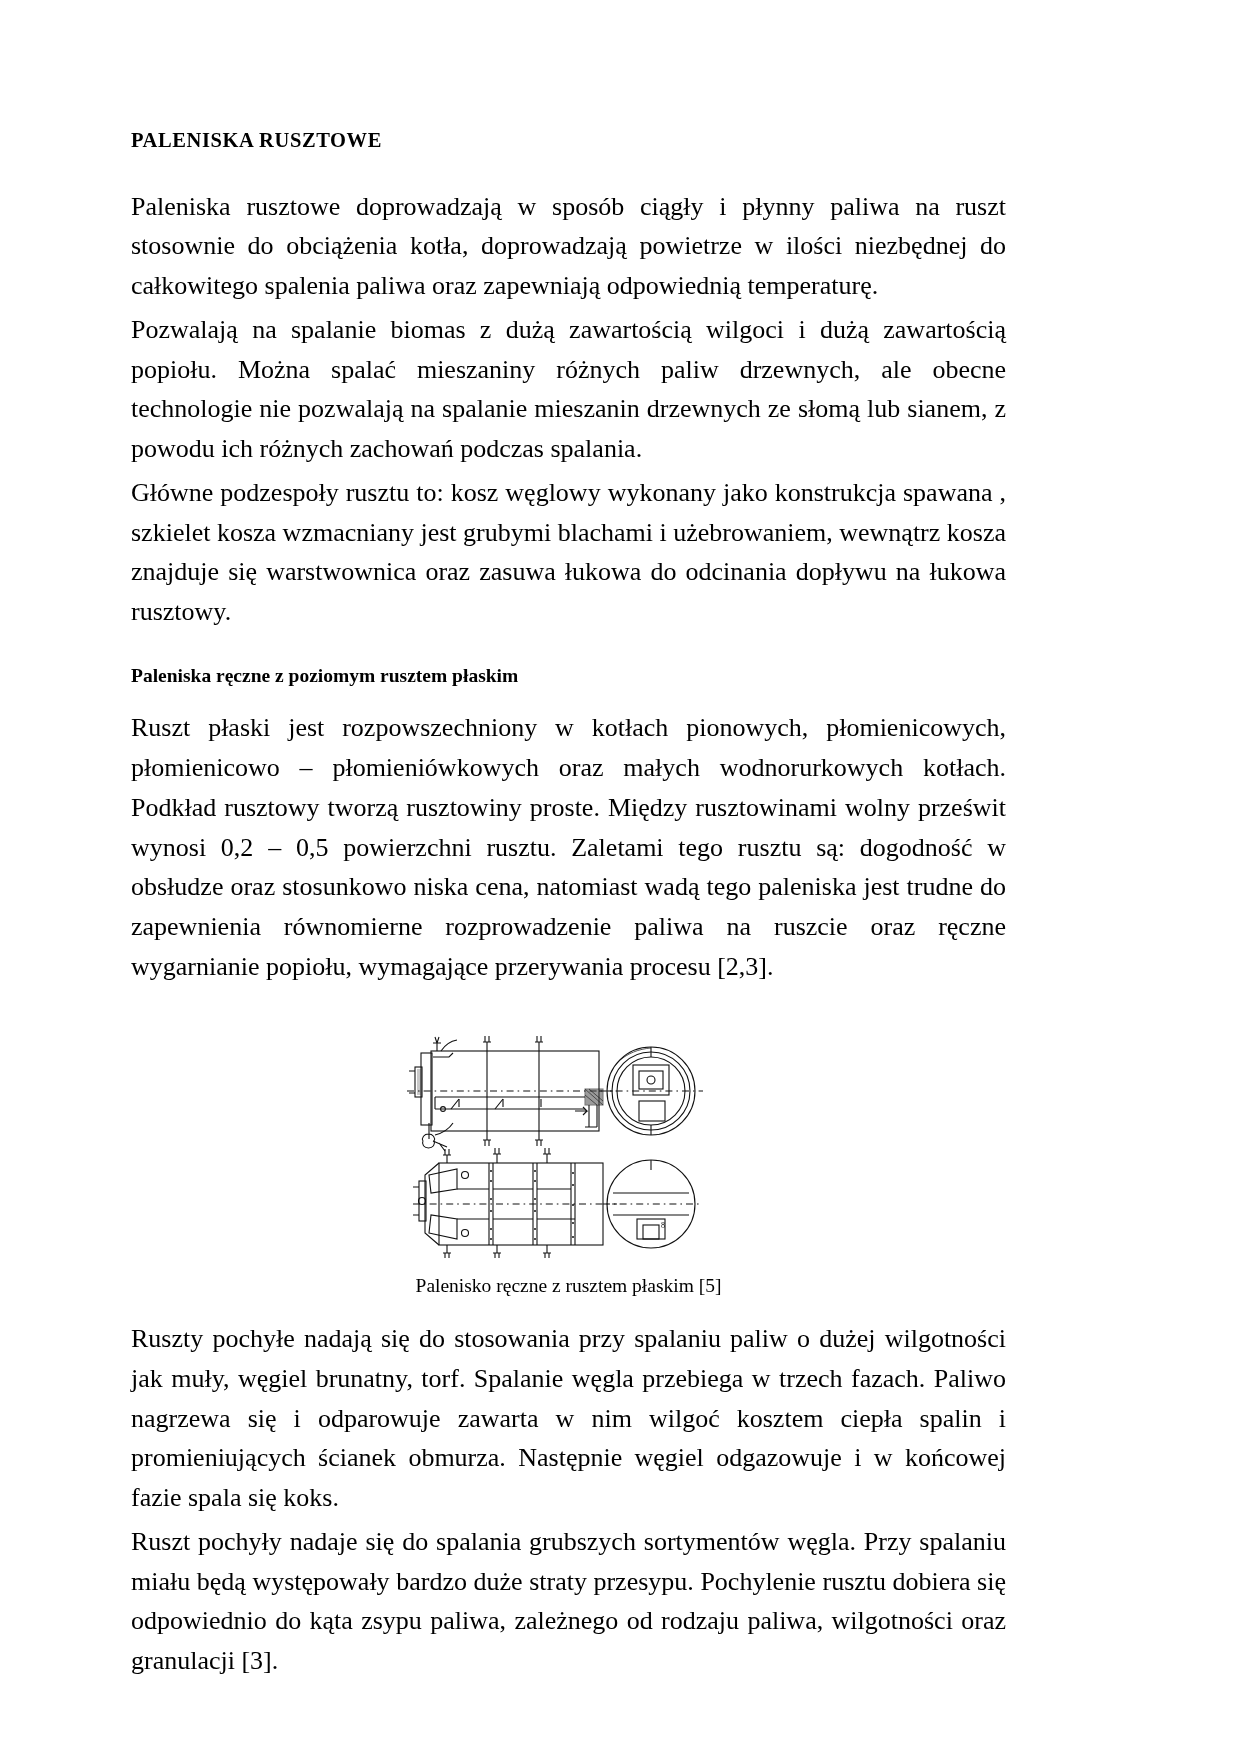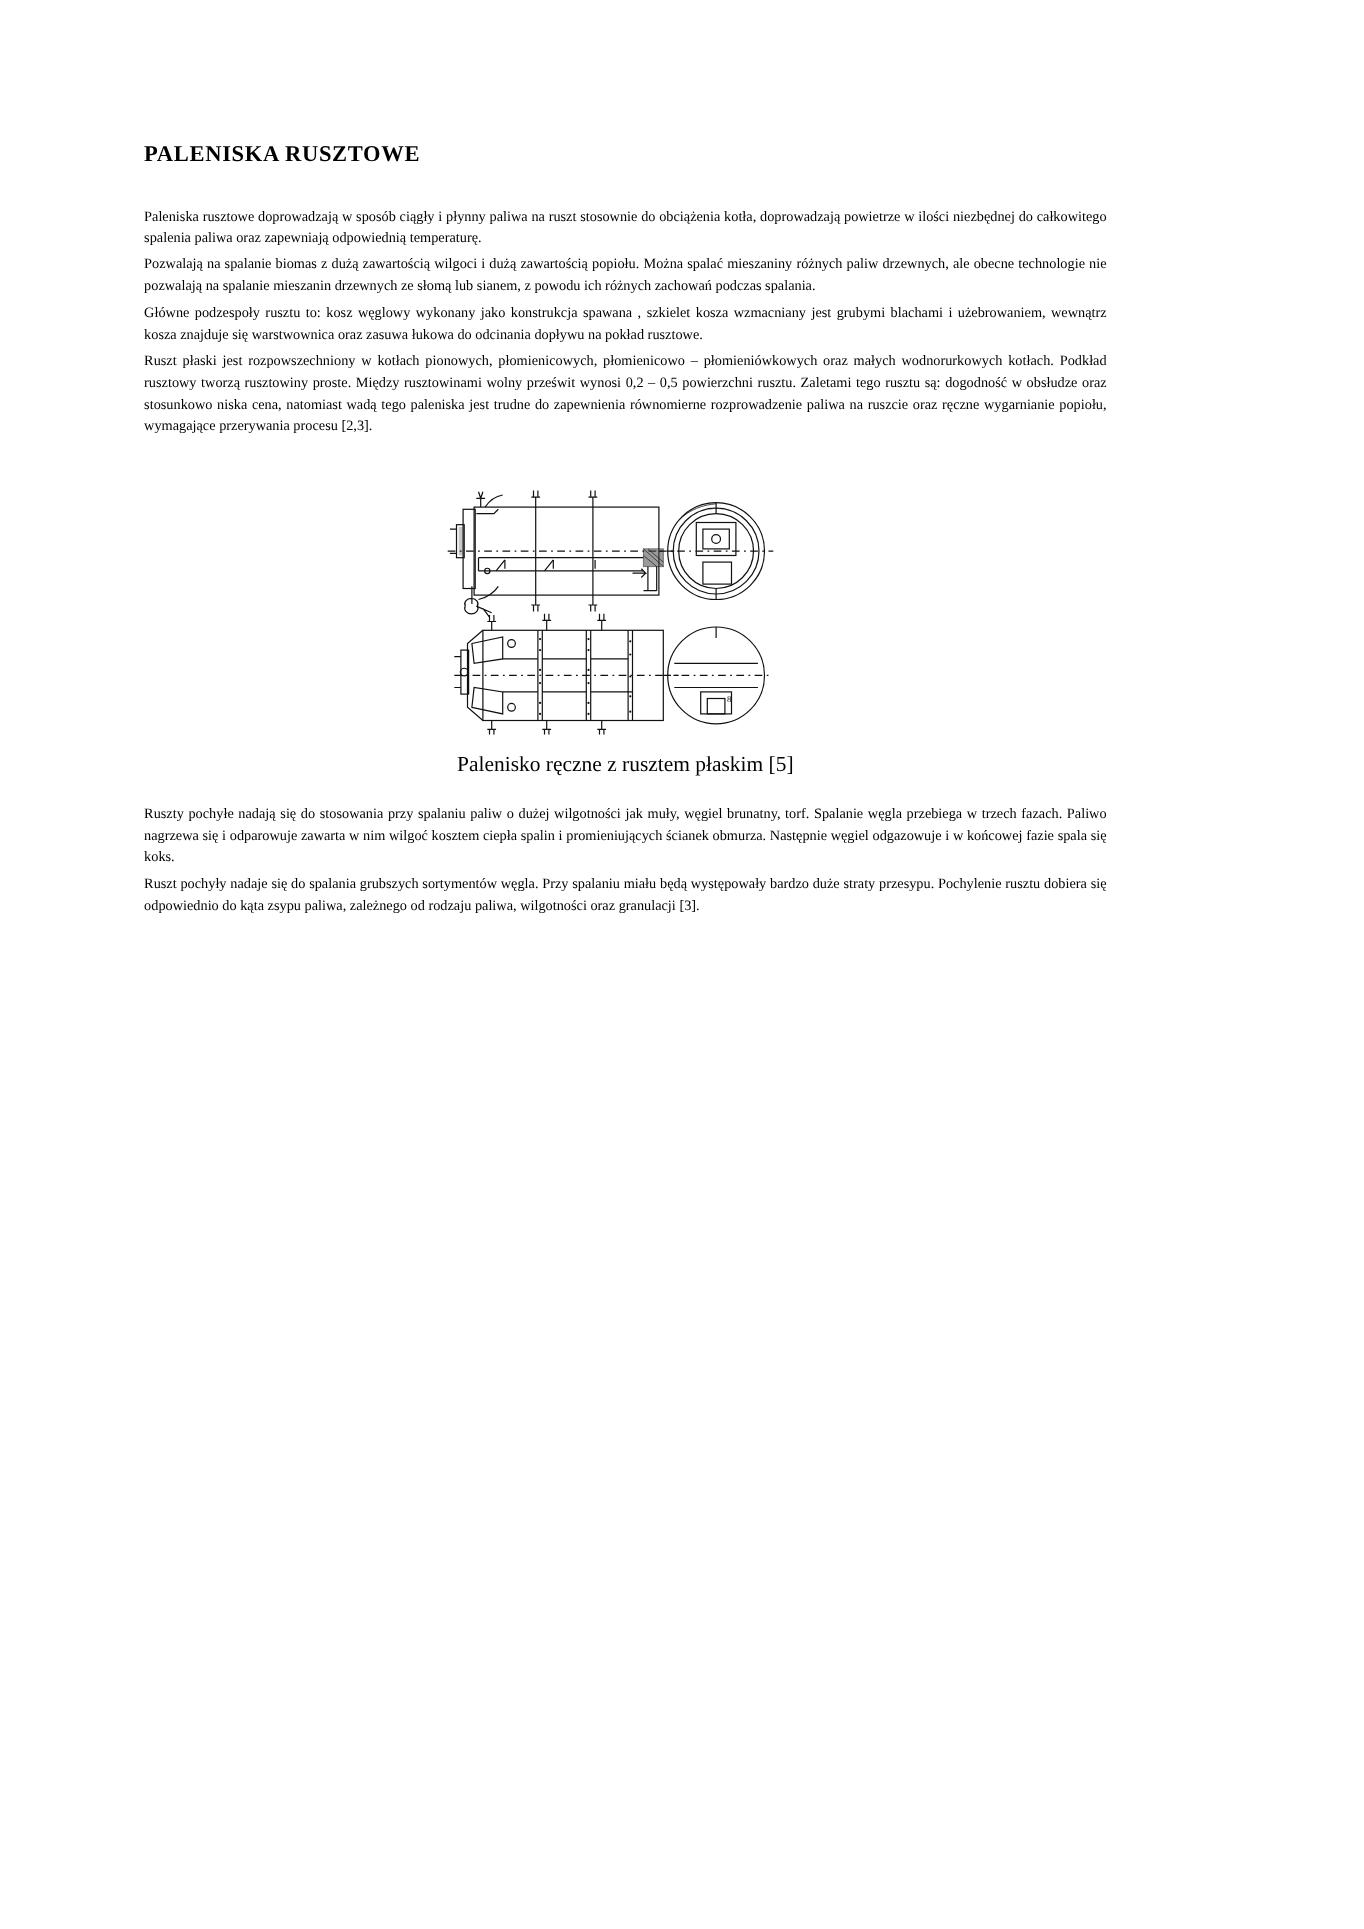--- a/index.html
+++ b/index.html
@@ -34,21 +34,21 @@
   h1.doc-title {
     font-size: 20.5px;
     font-weight: bold;
     letter-spacing: 0.6px;
     margin: 0 0 34px 0;
     line-height: 1.2;
     font-family: "Liberation Serif", "DejaVu Serif", serif;
   }
 
   .para {
-    font-size: 13px;
+    font-size: 26px;
     line-height: 1.53;
     text-align: justify;
     text-justify: inter-word;
     margin: 0;
     hyphens: none;
   }
   .para + .para {
     margin-top: 4px;
   }
   .block-gap {
@@ -91,23 +91,24 @@
 </head>
 <body>
 
 <div class="page">
   <div class="content">
 
     <h1 class="doc-title">PALENISKA RUSZTOWE</h1>
 
     <p class="para">Paleniska rusztowe doprowadzają w sposób ciągły i płynny paliwa na ruszt stosownie do obciążenia kotła, doprowadzają powietrze w ilości niezbędnej do całkowitego spalenia paliwa oraz zapewniają odpowiednią temperaturę.</p>
     <p class="para">Pozwalają na spalanie biomas z dużą zawartością wilgoci i dużą zawartością popiołu. Można spalać mieszaniny różnych paliw drzewnych, ale obecne technologie nie pozwalają na spalanie mieszanin drzewnych ze słomą lub sianem, z powodu ich różnych zachowań podczas spalania.</p>
-    <p class="para">Główne podzespoły rusztu to: kosz węglowy wykonany jako konstrukcja spawana , szkielet kosza wzmacniany jest grubymi blachami i użebrowaniem, wewnątrz kosza znajduje się warstwownica oraz zasuwa  łukowa  do odcinania dopływu na pokład rusztowe.</p>
-
-
+    <p class="para">Główne podzespoły rusztu to: kosz węglowy wykonany jako konstrukcja spawana , szkielet kosza wzmacniany jest grubymi blachami i użebrowaniem, wewnątrz kosza znajduje się warstwownica oraz zasuwa  łukowa  do odcinania dopływu na łukowa rusztowy.</p>
+
+
+    <h3 class="sub-title">Paleniska ręczne z poziomym rusztem płaskim</h3>
 
     <p class="para block-gap">Ruszt płaski jest rozpowszechniony w kotłach pionowych,  płomienicowych, płomienicowo – płomieniówkowych oraz małych wodnorurkowych kotłach. Podkład rusztowy tworzą rusztowiny proste. Między rusztowinami wolny prześwit wynosi 0,2 – 0,5 powierzchni rusztu. Zaletami tego rusztu są: dogodność w obsłudze oraz stosunkowo niska cena, natomiast wadą tego paleniska jest trudne do zapewnienia równomierne rozprowadzenie paliwa na ruszcie oraz ręczne wygarnianie popiołu, wymagające przerywania procesu [2,3].</p>
 
     <div class="figure">
       <svg width="340" height="235" viewBox="0 0 340 235" aria-hidden="true">
         <g class="drawing-line" stroke-width="1.1">
 
           <g>
 
             <rect x="32" y="28" width="168" height="80"></rect>

